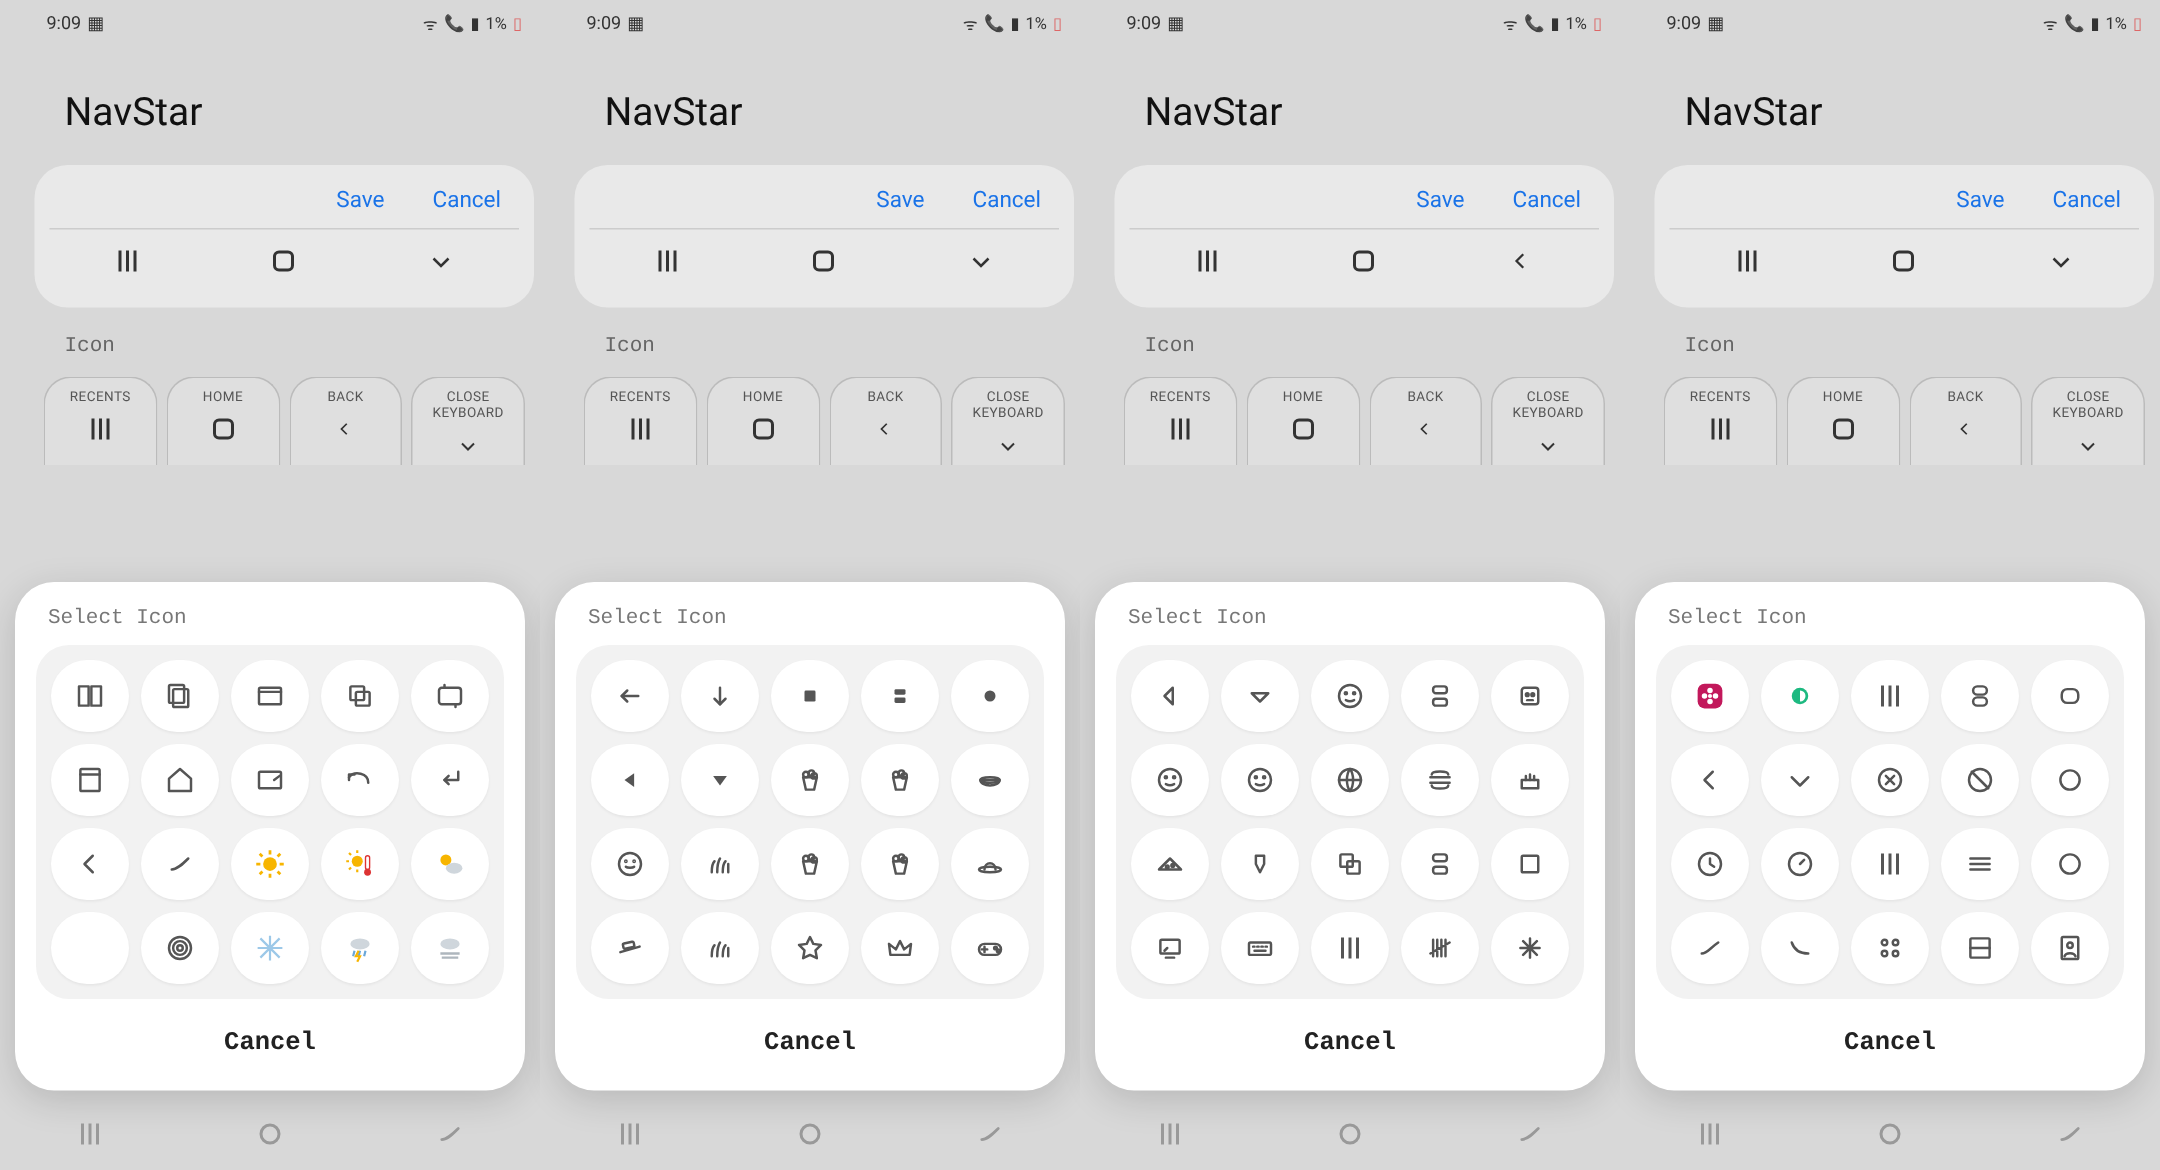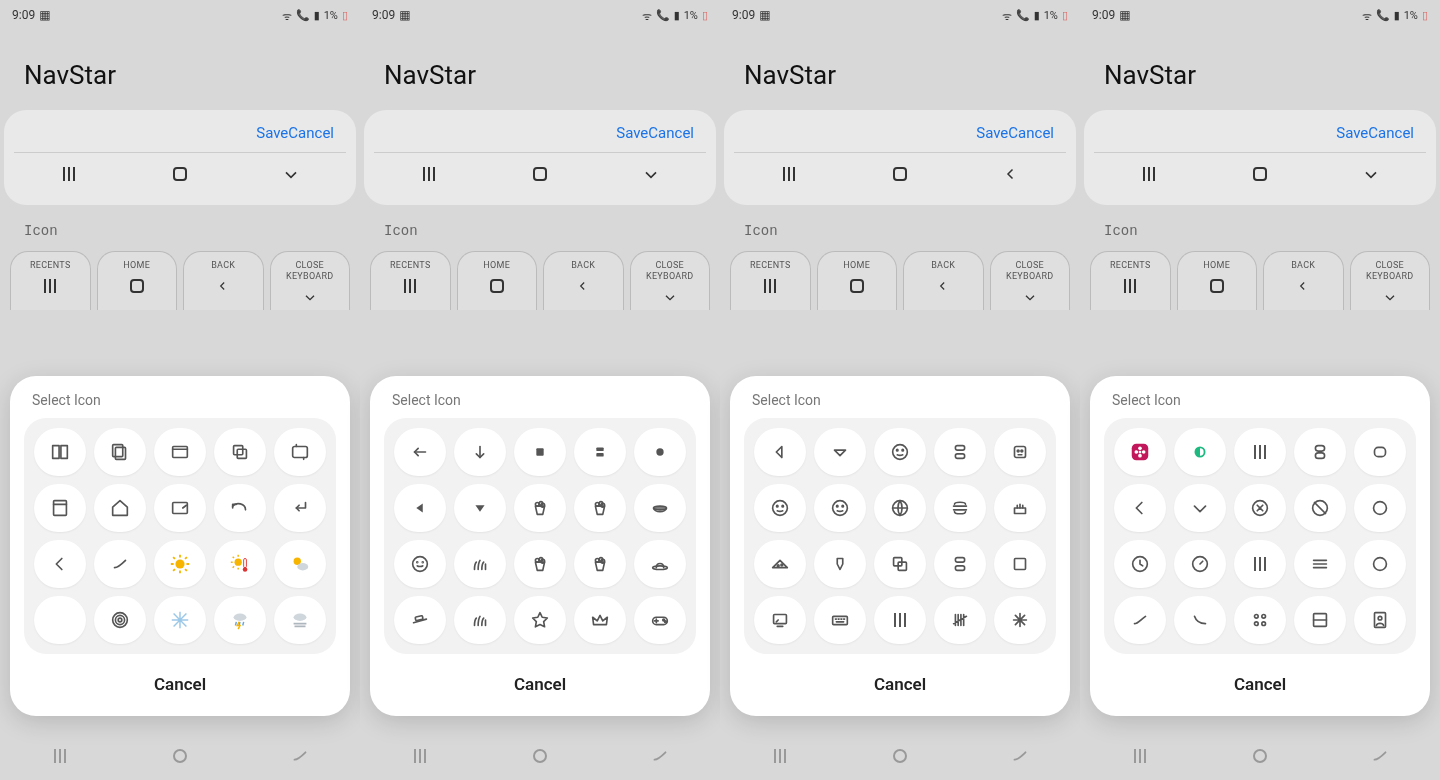--- a/index.html
+++ b/index.html
@@ -11,20 +11,21 @@
     display: flex;
     overflow: hidden;
   }
   .pane {
     width: 360px;
     height: 780px;
     position: relative;
     background: #d8d8d8;
     display: flex;
     flex-direction: column;
+    padding-left: 19px;
   }
   .statusbar {
     height: 30px;
     display: flex;
     justify-content: space-between;
     align-items: center;
     padding: 0 12px;
     font-size: 12px;
     color: #333;
   }
@@ -38,21 +39,21 @@
   }
   .card {
     background: #e9e9e9;
     border-radius: 22px;
     margin: 0 4px 14px 4px;
     padding: 14px 10px 12px 10px;
   }
   .actions {
     display: flex;
     justify-content: flex-end;
-    gap: 0;
+    gap: 32px;
     padding: 0 12px 10px 0;
     font-size: 15px;
   }
   .actions span { color: #1a73e8; cursor: pointer; }
   .navrow {
     display: flex;
     justify-content: space-around;
     align-items: center;
     padding: 6px 0 4px 0;
     border-top: 1px solid #ccc;
@@ -81,25 +82,26 @@
     gap: 6px;
     font-size: 10px;
     color: #555;
     background: rgba(255,255,255,0.2);
   }
   .slot .lbl { font-size: 9px; letter-spacing: 0.3px; text-align: center; line-height: 1.2; }
   .slot .ico { height: 18px; display: flex; align-items: center; justify-content: center; color: #333; }
   .sheet {
     position: absolute;
     left: 10px; right: 10px;
-    bottom: 64px;
+    bottom: 53px;
     background: #fff;
     border-radius: 26px;
     box-shadow: 0 6px 24px rgba(0,0,0,0.15);
     padding: 16px 14px 18px 14px;
+    font-family: Liberation Mono, monospace;
   }
   .sheet-title {
     font-size: 14px;
     color: #777;
     padding: 0 8px 10px 8px;
   }
   .grid-wrap {
     background: #f2f2f2;
     border-radius: 22px;
     padding: 10px;

